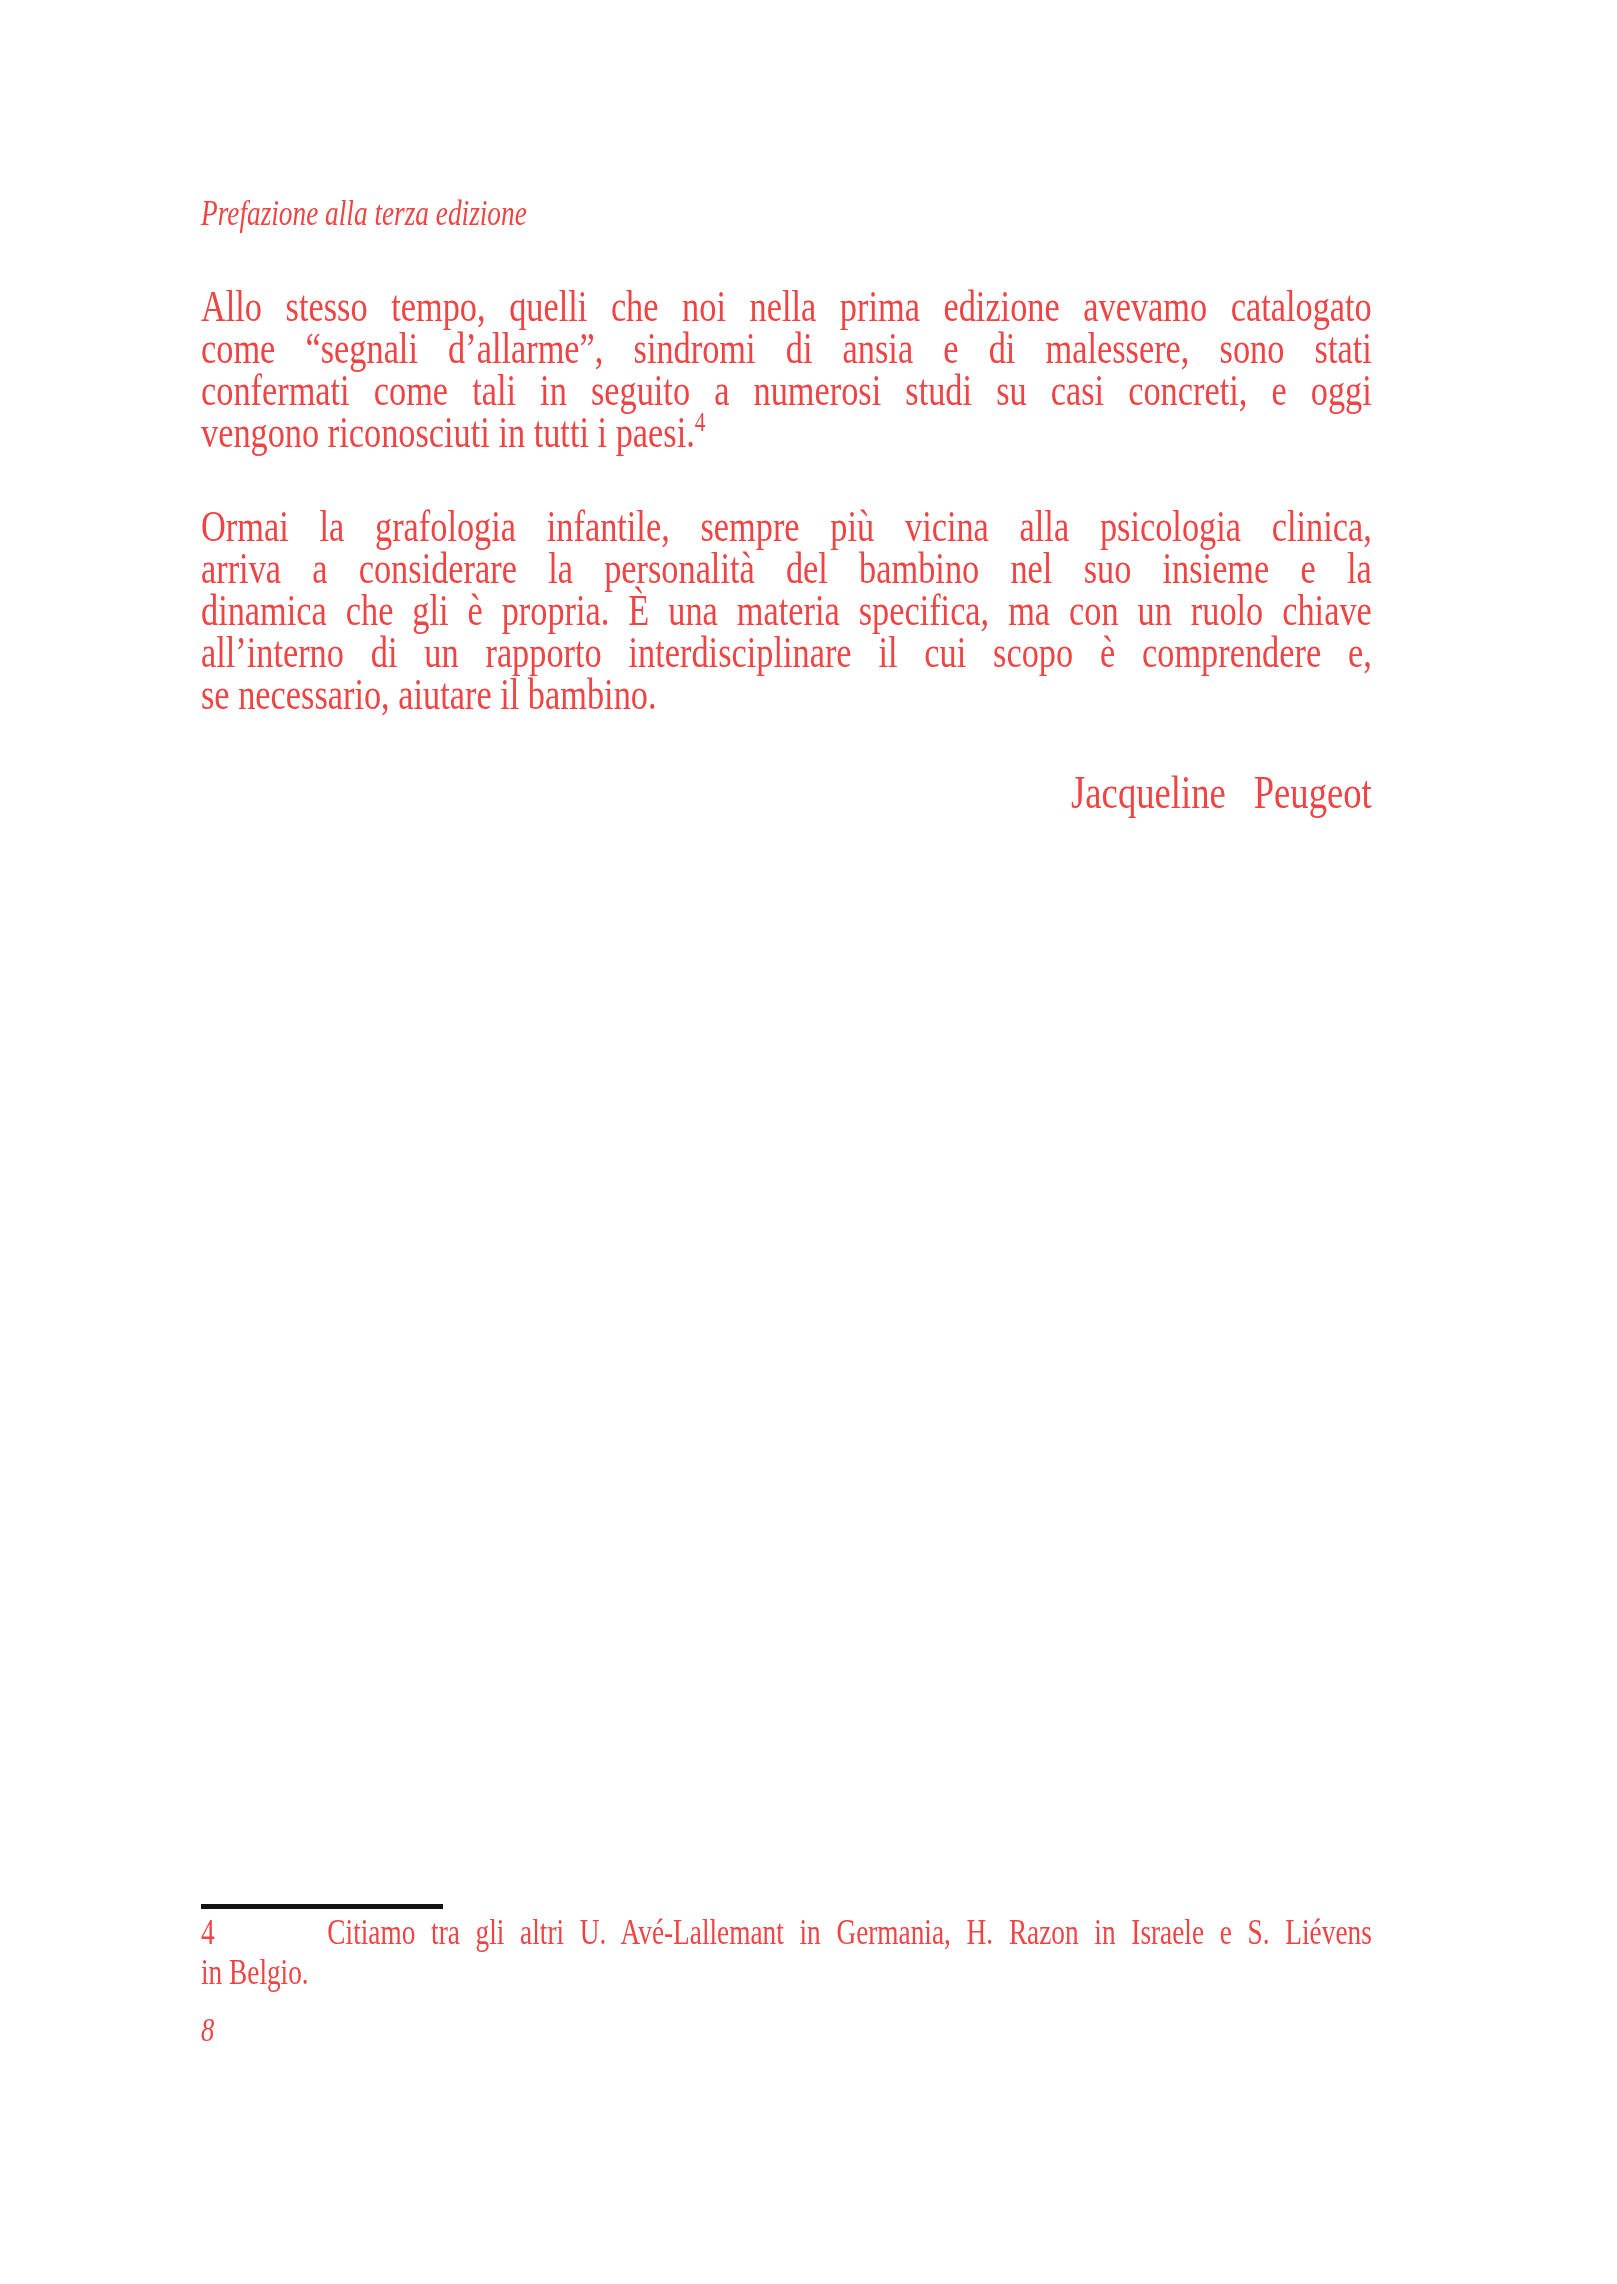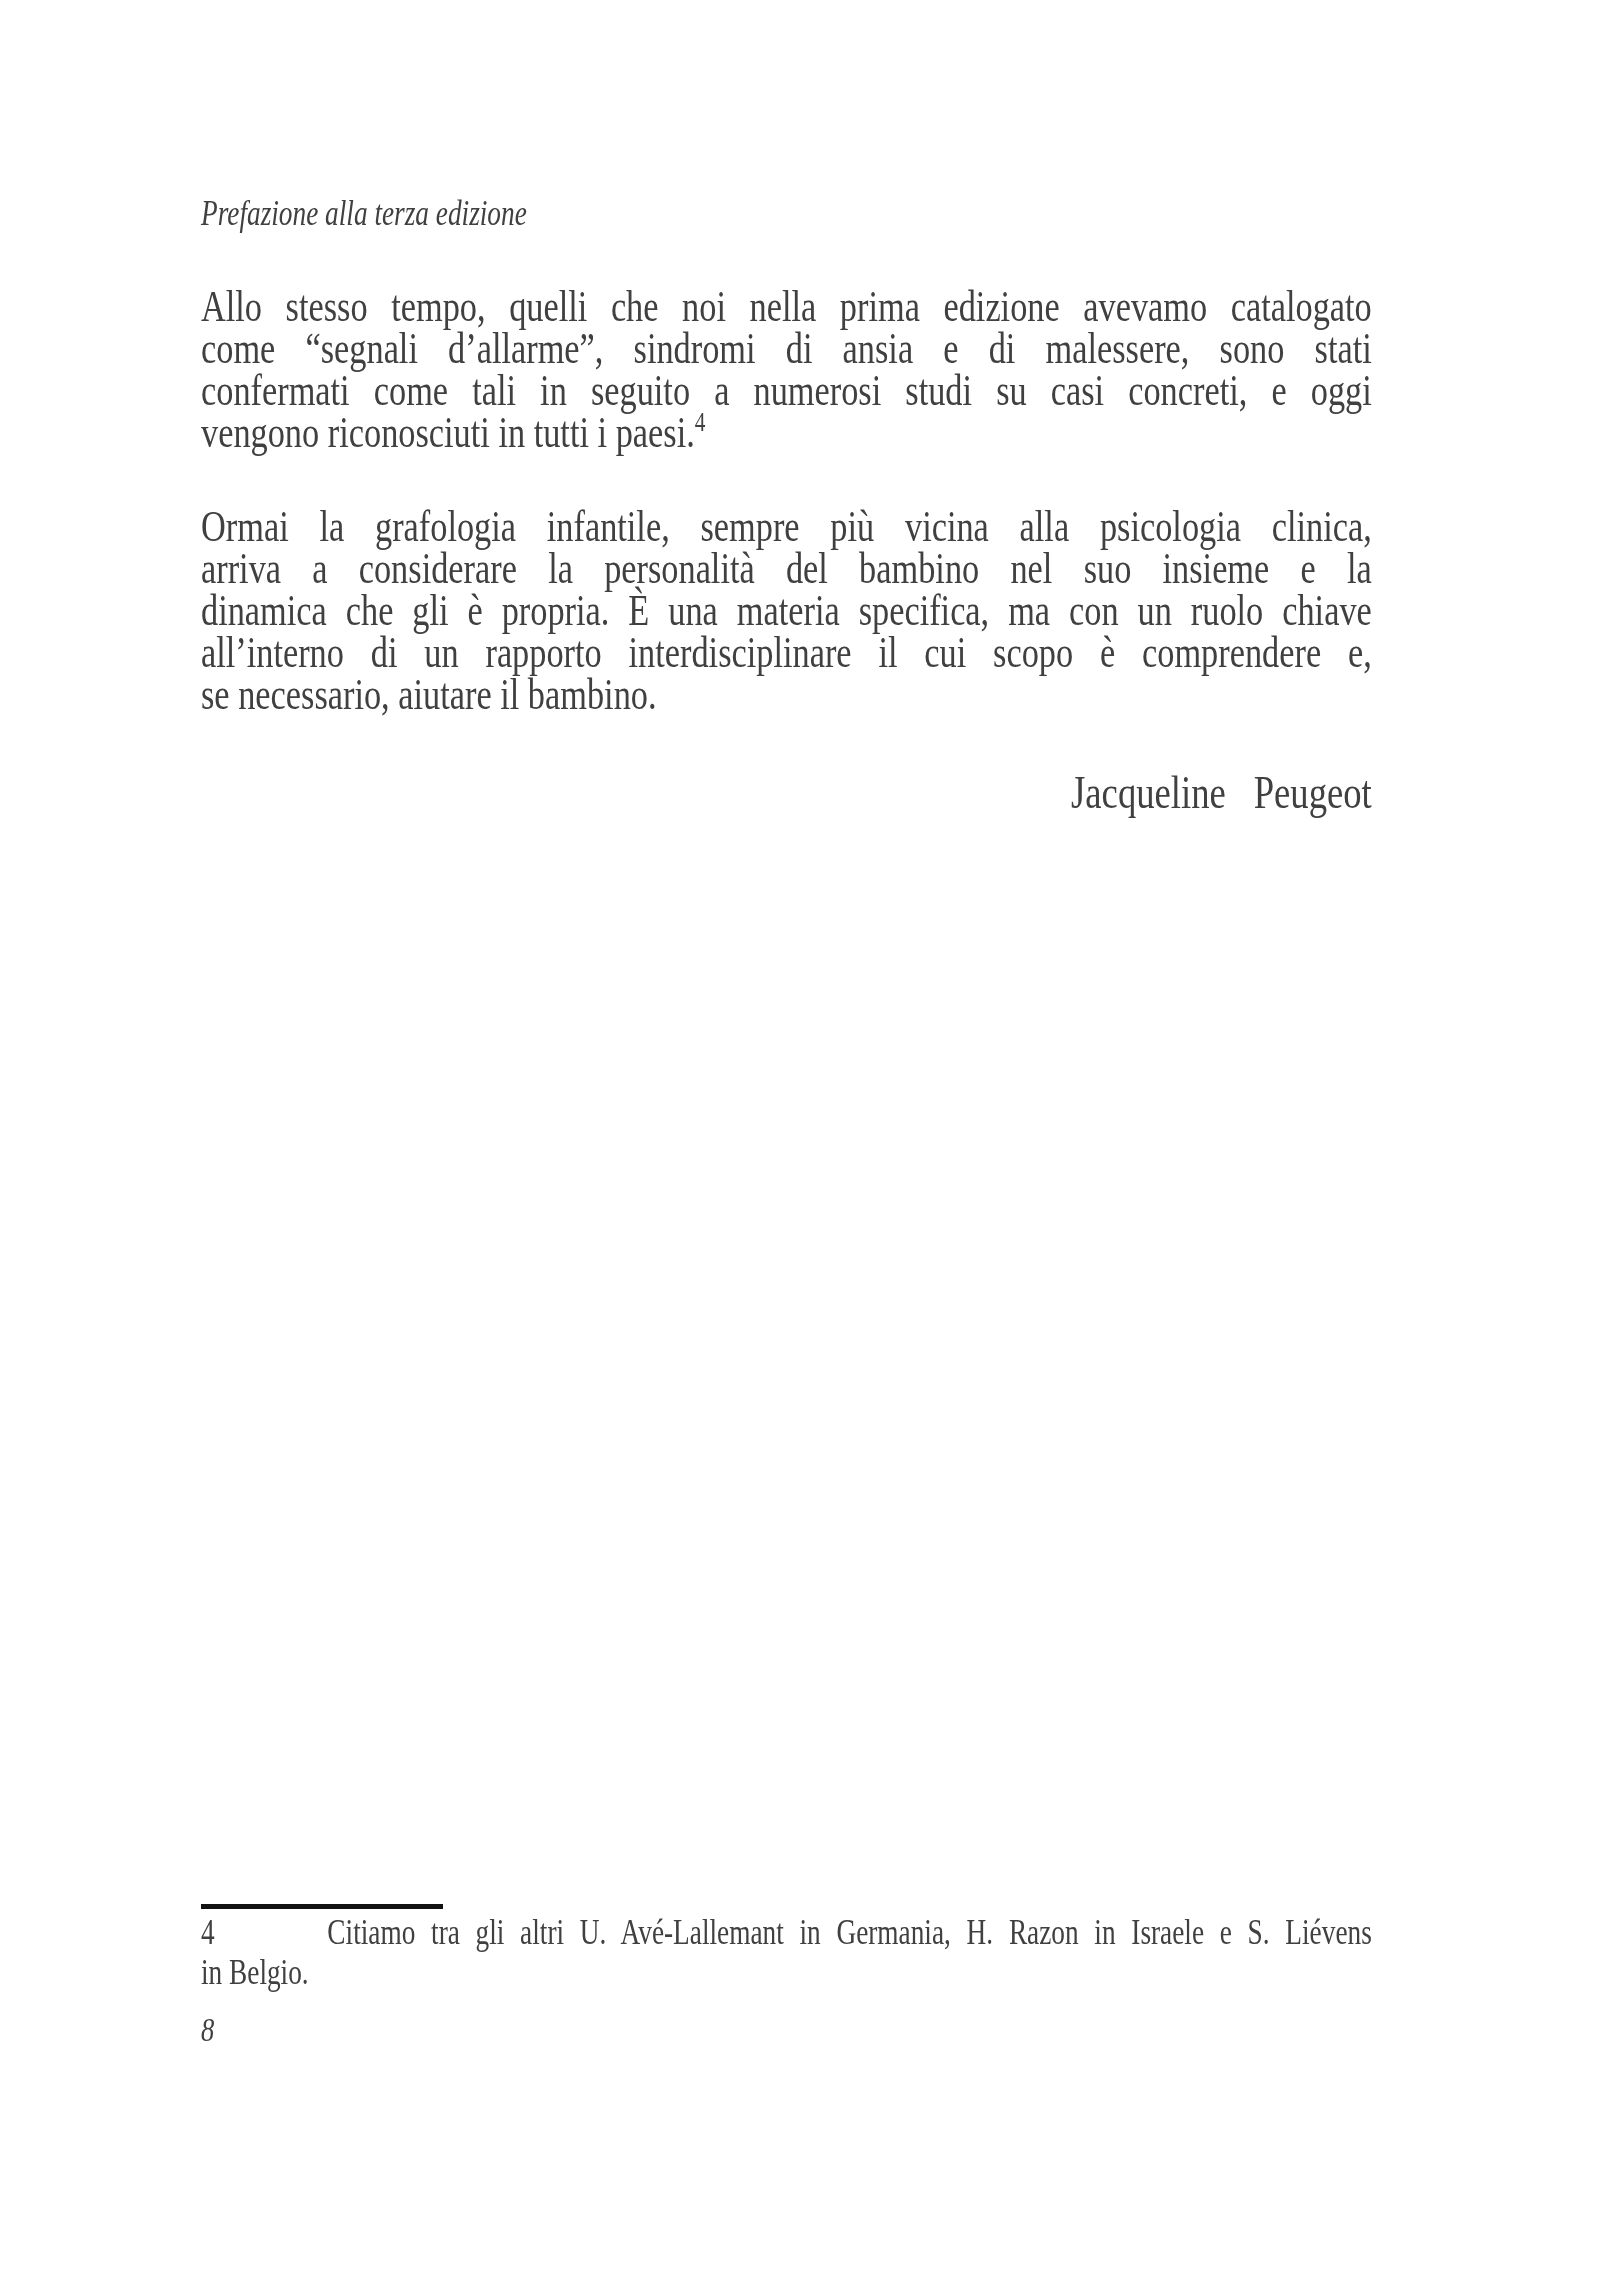--- a/index.html
+++ b/index.html
@@ -7,21 +7,21 @@
     padding: 0;
     background: #ffffff;
   }
   .page {
     position: relative;
     width: 1618px;
     height: 2284px;
     background: #ffffff;
     overflow: hidden;
     font-family: "Liberation Serif", "DejaVu Serif", serif;
-    color: #404040;
+    color: #ef4444;
   }
   
   .tblock {
     position: absolute;
     left: 201px;
     width: 1501px;               
     transform: scaleX(0.78);
     transform-origin: top left;
   }
   .running-header {

